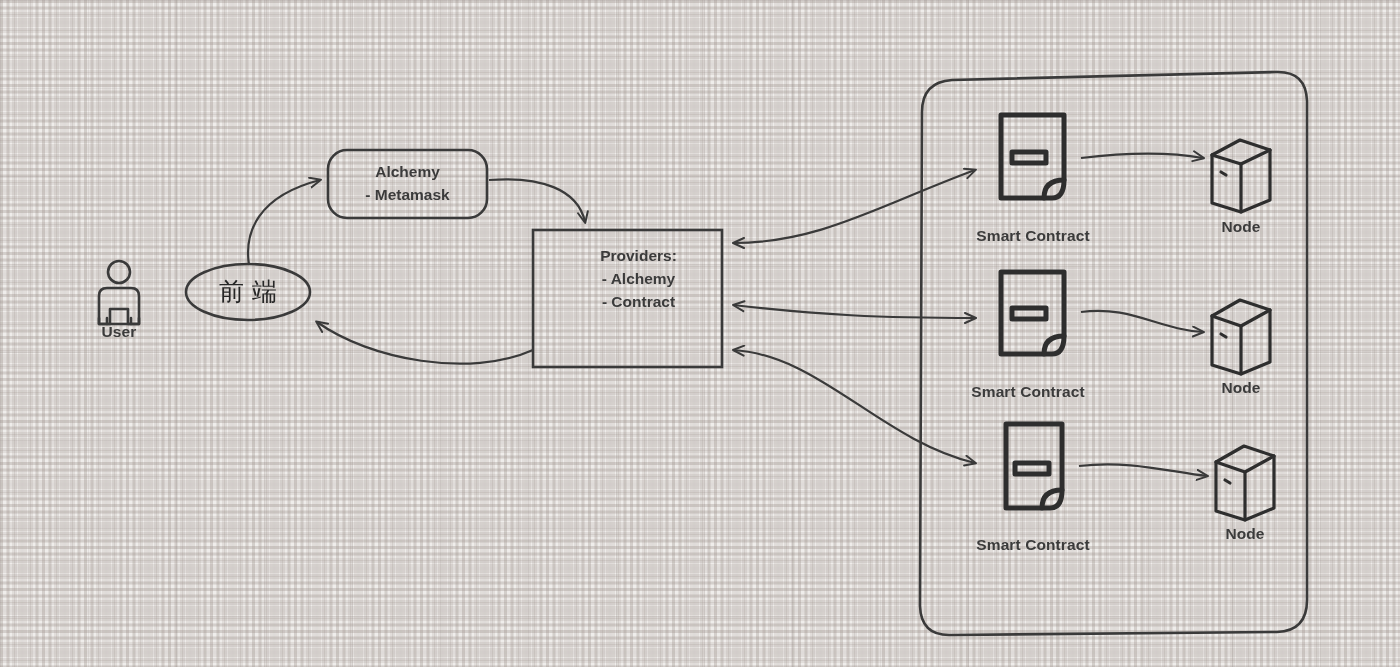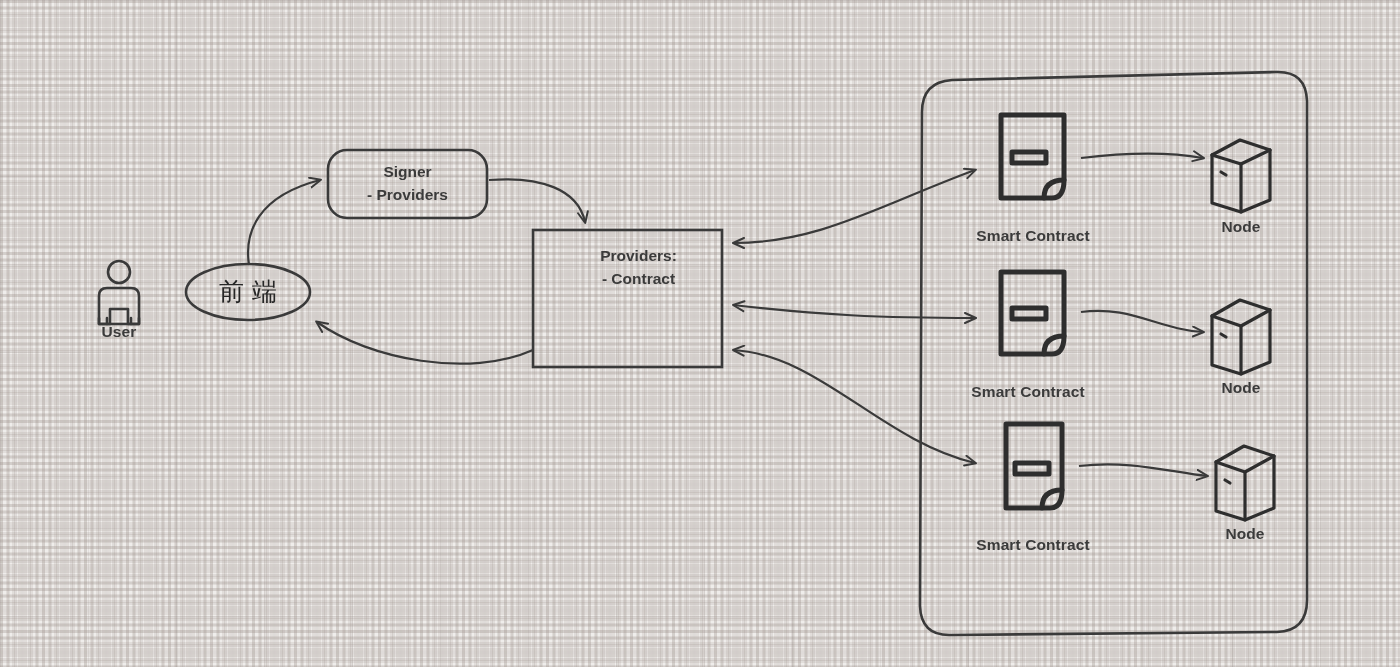--- a/index.html
+++ b/index.html
@@ -166,26 +166,27 @@
     </g>
 
     <path d="M 1079,466 C 1130,460 1170,472 1207,476" fill="none" stroke="#3a3a3a" stroke-width="2.2" marker-end="url(#ah)"></path>
   </svg>
 
   <div class="lbl caption" style="left:84px; top:323px; width:70px;">User</div>
 
   <div class="lbl lbl-cn" style="left:188px; top:275px; width:120px; font-size:25px;">前 端</div>
 
   <div class="boxtext" style="left:328px; top:160px; width:159px;">
-    <div>Signer</div>
-    <div>- Providers</div>
+    <div>Alchemy</div>
+    <div>- Metamask</div>
   </div>
 
   <div class="boxtext" style="left:533px; top:244px; width:211px;">
     <div>Providers:</div>
+    <div>- Alchemy</div>
     <div>- Contract</div>
   </div>
 
   <div class="lbl caption" style="left:940px; top:227px; width:186px;">Smart Contract</div>
   <div class="lbl caption" style="left:935px; top:383px; width:186px;">Smart Contract</div>
   <div class="lbl caption" style="left:940px; top:536px; width:186px;">Smart Contract</div>
 
   <div class="lbl caption" style="left:1203px; top:218px; width:76px;">Node</div>
   <div class="lbl caption" style="left:1203px; top:379px; width:76px;">Node</div>
   <div class="lbl caption" style="left:1207px; top:525px; width:76px;">Node</div>

